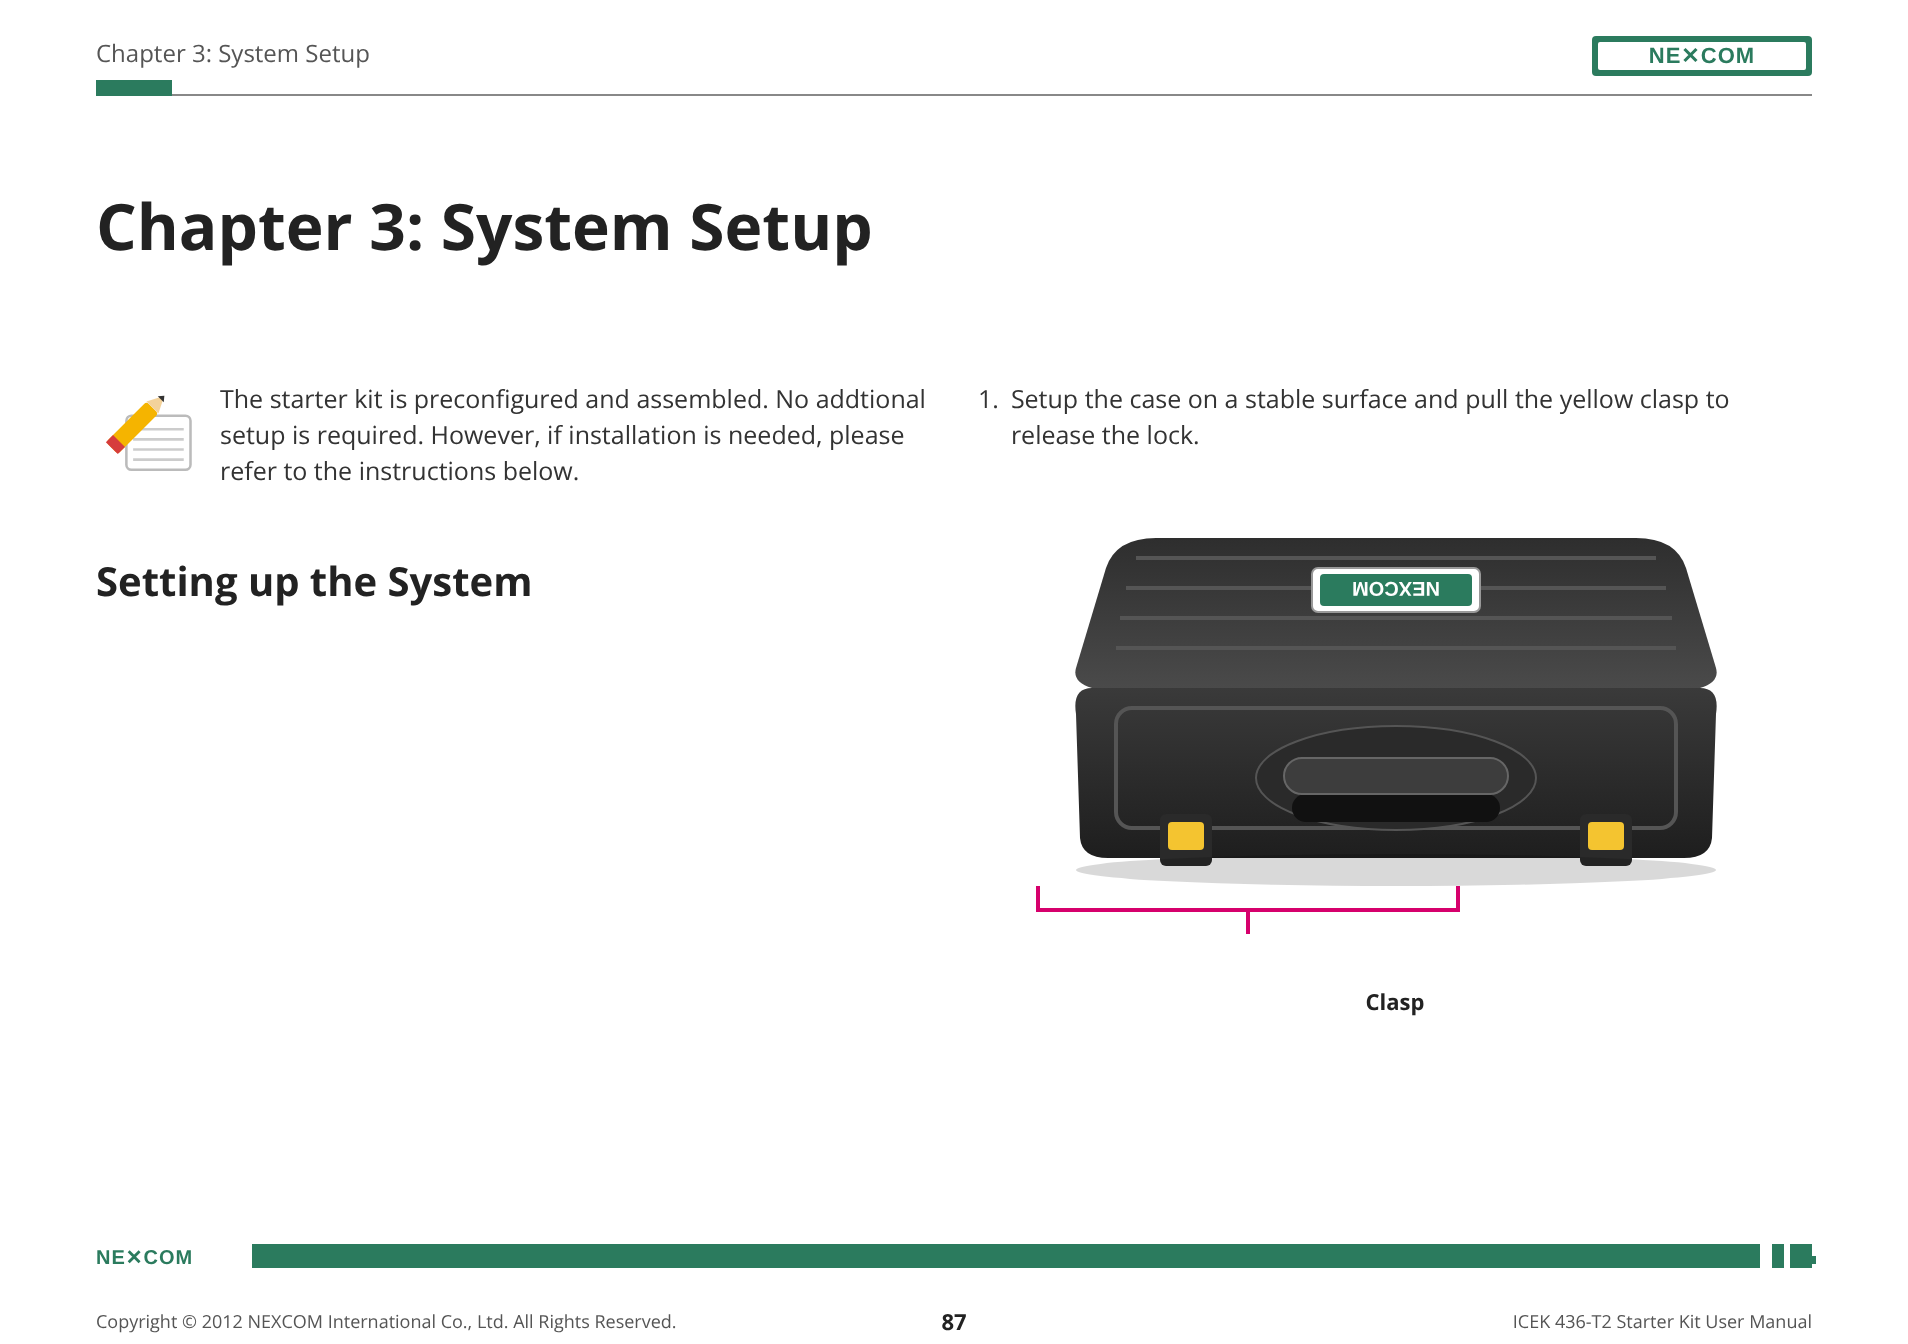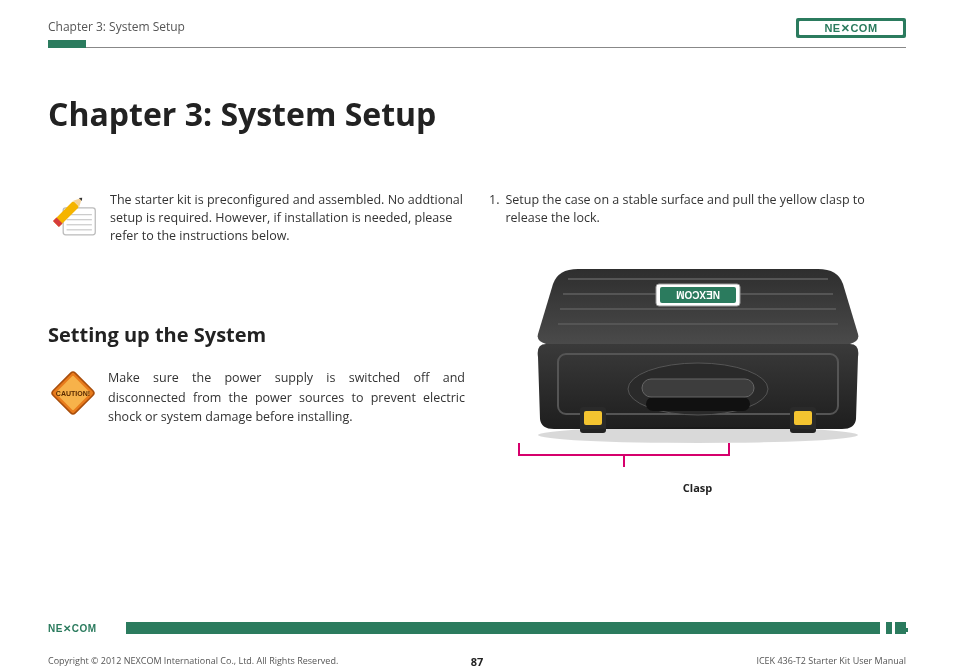--- a/index.html
+++ b/index.html
@@ -75,32 +75,32 @@
     gap: 24px;
   }
   .col {
     flex: 1 1 0;
     min-width: 0;
   }
   .note-block {
     display: flex;
     align-items: center;
     gap: 8px;
-    margin-bottom: 76px;
+    margin-bottom: 32px;
   }
   .note-text {
     font-size: 12.5px;
     line-height: 1.45;
     color: #333;
   }
   h2.section {
     font-size: 20px;
     font-weight: 700;
     color: #222;
-    margin-bottom: 20px;
+    margin-bottom: 2px;
   }
   .caution-block {
     display: flex;
     align-items: flex-start;
     gap: 10px;
   }
   .caution-text {
     font-size: 12.5px;
     line-height: 1.55;
     color: #333;
@@ -128,21 +128,21 @@
     margin: 0 auto;
     width: 270px;
     height: 30px;
     margin-top: -6px;
   }
   .clasp-label {
     text-align: center;
     font-size: 11px;
     font-weight: 700;
     color: #222;
-    margin-top: 2px;
+    margin-top: 16px;
   }
   .footer {
     position: absolute;
     left: 48px;
     right: 48px;
     bottom: 20px;
     height: 30px;
   }
   .footer-bar {
     height: 12px;
@@ -229,30 +229,20 @@
             <rect x="6" y="24" width="34" height="10" rx="2" fill="#f5b400"></rect>
             <rect x="6" y="24" width="6" height="10" fill="#d63c3c"></rect>
             <polygon points="40,24 40,34 50,29" fill="#f3d29b"></polygon>
             <polygon points="47,26.5 50,29 47,31.5" fill="#333"></polygon>
           </g>
         </svg>
         <div class="note-text">The starter kit is preconfigured and assembled. No addtional setup is required. However, if installation is needed, please refer to the instructions below.</div>
       </div>
 
       <h2 class="section">Setting up the System</h2>
-      <div class="caution-block">
-        <svg class="caution-icon" viewBox="0 0 64 64">
-          <g transform="rotate(45 32 32)">
-            <rect x="12" y="12" width="40" height="40" rx="4" fill="#e87b1c" stroke="#a94e0b" stroke-width="2"></rect>
-            <rect x="16" y="16" width="32" height="32" rx="2" fill="#f7b24a"></rect>
-          </g>
-          <text x="32" y="36" text-anchor="middle" font-family="Arial Black, Arial" font-weight="900" font-size="9" fill="#5a2a00">CAUTION!</text>
-        </svg>
-        <div class="caution-text">Make sure the power supply is switched off and disconnected from the power sources to prevent electric shock or system damage before installing.</div>
-      </div>
     </div>
 
     <div class="col">
       <div class="step">
         <span class="step-num">1.</span>
         <span>Setup the case on a stable surface and pull the yellow clasp to release the lock.</span>
       </div>
 
       <div class="figure-wrap">
         <svg class="case-svg" width="360" height="210" viewBox="0 0 360 210">

